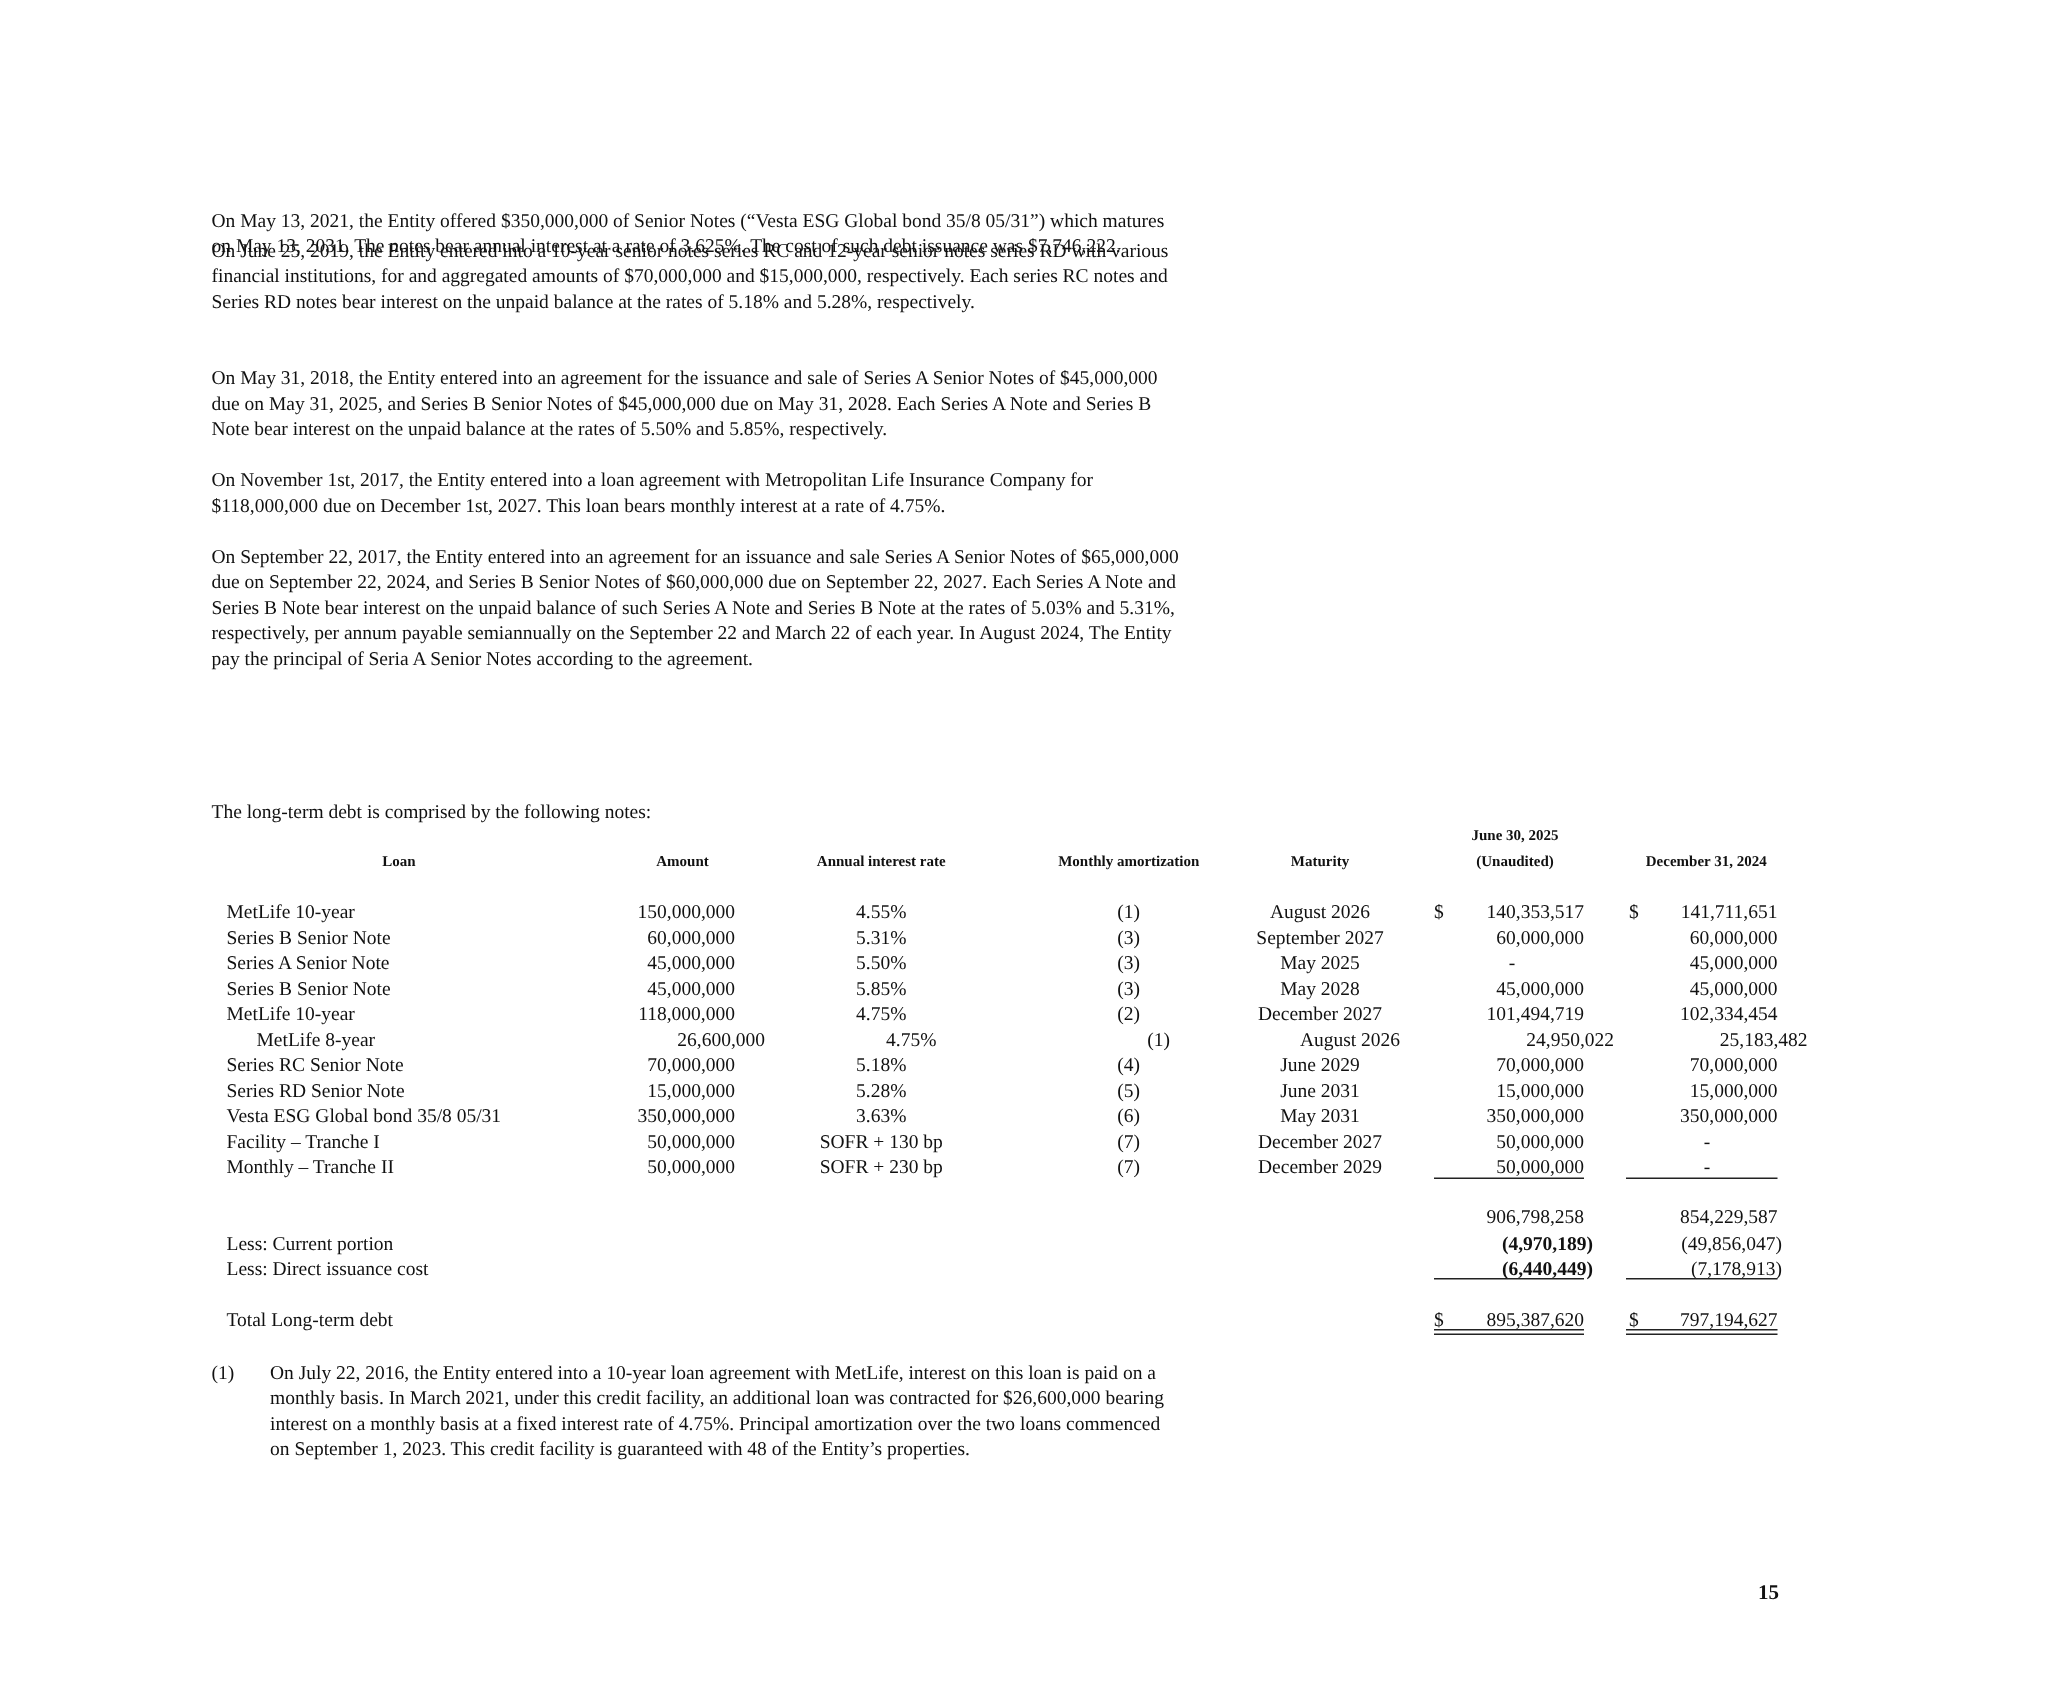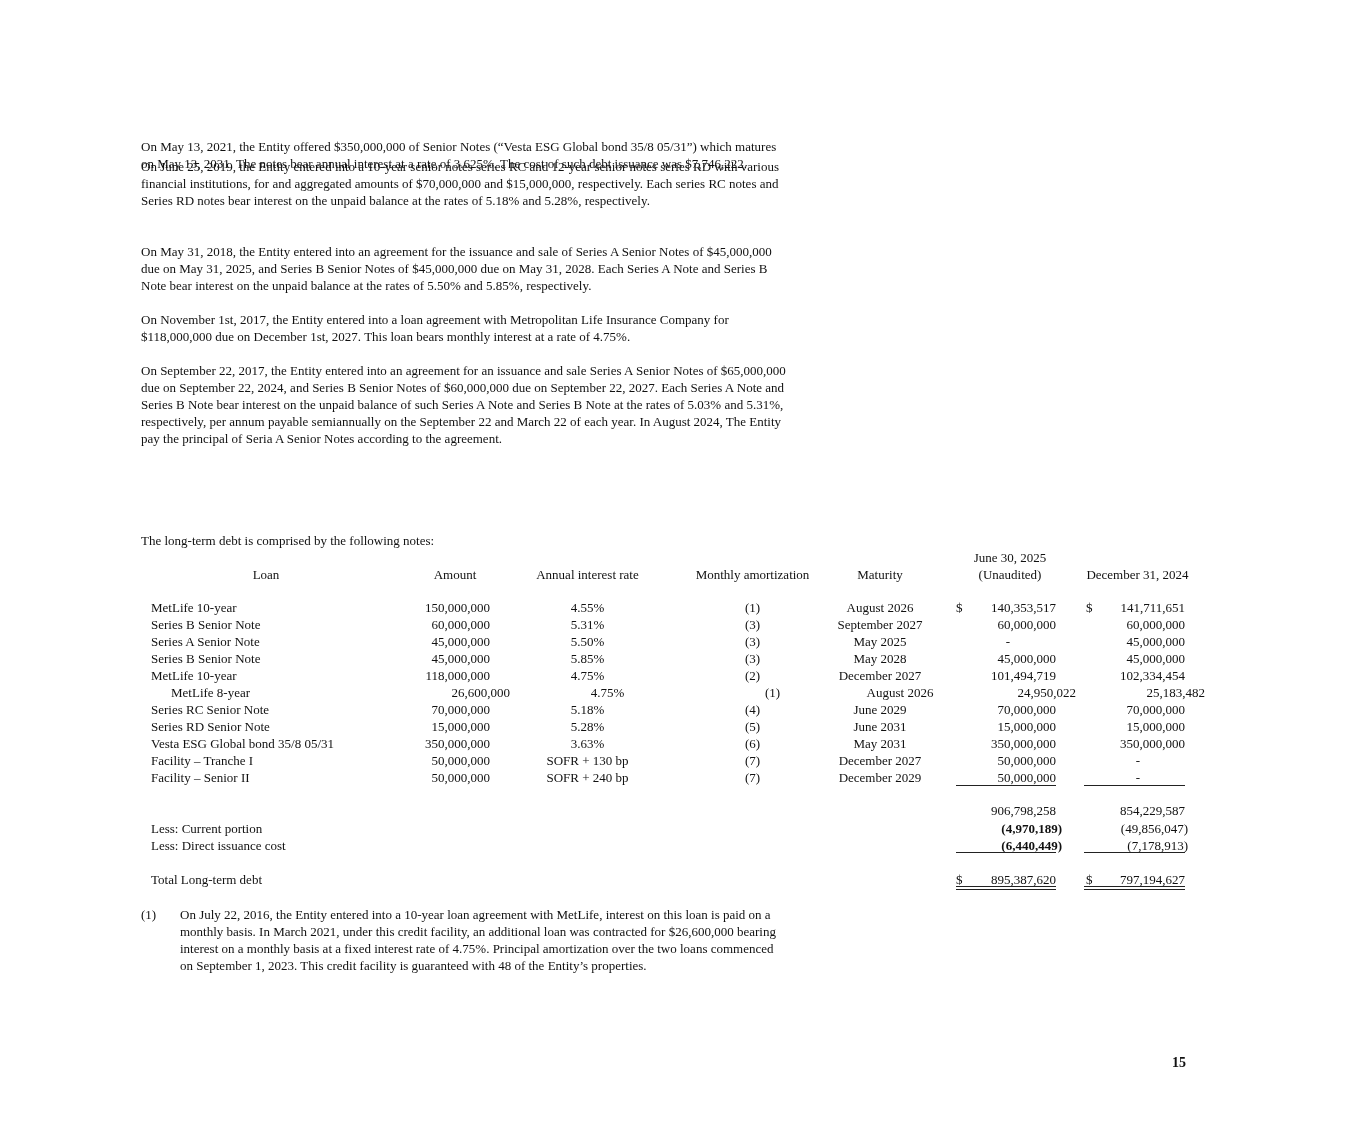--- a/index.html
+++ b/index.html
@@ -8,21 +8,21 @@
   .page { position:absolute; left:0; top:0; width:1365px; height:1124px; }
   .para { position:absolute; left:141px; width:650px; font-size:13px; line-height:17px; margin:0; }
   .p1 { top:90px;margin-top:48px; }
   .p2 { top:158px; }
   .p3 { top:243px; }
   .p4 { top:311px; }
   .p5 { top:362px; }
   .p6 { top:481px; }
   .p7 { top:532px; }
 
-  .th { position:absolute; font-weight:normal; font-size:13px; text-align:center; line-height:17px; }
+  .th { position:absolute; font-weight:bold; font-size:10px; text-align:center; line-height:17px; }
   .tbl-row { position:absolute; left:0; width:1365px; height:17px; font-size:13px; line-height:17px; }
   .c { position:absolute; white-space:nowrap; }
   .c-loan { left:151px; }
   .c-amt { left:380px; width:110px; text-align:right; }
   .c-rate { left:530px; width:115px; text-align:center; }
   .c-amort { left:700px; width:105px; text-align:center; }
   .c-mat { left:820px; width:120px; text-align:center; }
   .c-d1 { left:956px; }
   .c-v1 { left:960px; width:96px; text-align:right; }
   .c-d2 { left:1086px; }
@@ -147,23 +147,23 @@
     <div class="tbl-row" style="top:752px;">
       <span class="c c-loan">Facility – Tranche I</span>
       <span class="c c-amt">50,000,000</span>
       <span class="c c-rate">SOFR + 130 bp</span>
       <span class="c c-amort">(7)</span>
       <span class="c c-mat">December 2027</span>
       <span class="c c-v1">50,000,000</span>
       <span class="c" style="left:1130px;width:16px;text-align:center;">-</span>
     </div>
     <div class="tbl-row" style="top:769px;">
-      <span class="c c-loan">Facility – Senior II</span>
+      <span class="c c-loan">Monthly – Tranche II</span>
       <span class="c c-amt">50,000,000</span>
-      <span class="c c-rate">SOFR + 240 bp</span>
+      <span class="c c-rate">SOFR + 230 bp</span>
       <span class="c c-amort">(7)</span>
       <span class="c c-mat">December 2029</span>
       <span class="c c-v1">50,000,000</span>
       <span class="c" style="left:1130px;width:16px;text-align:center;">-</span>
     </div>
 
     <div class="rule" style="left:956px;width:100px;top:785px;"></div>
     <div class="rule" style="left:1084px;width:101px;top:785px;"></div>
 
     <div class="tbl-row" style="top:786px;margin-top:16px;">

